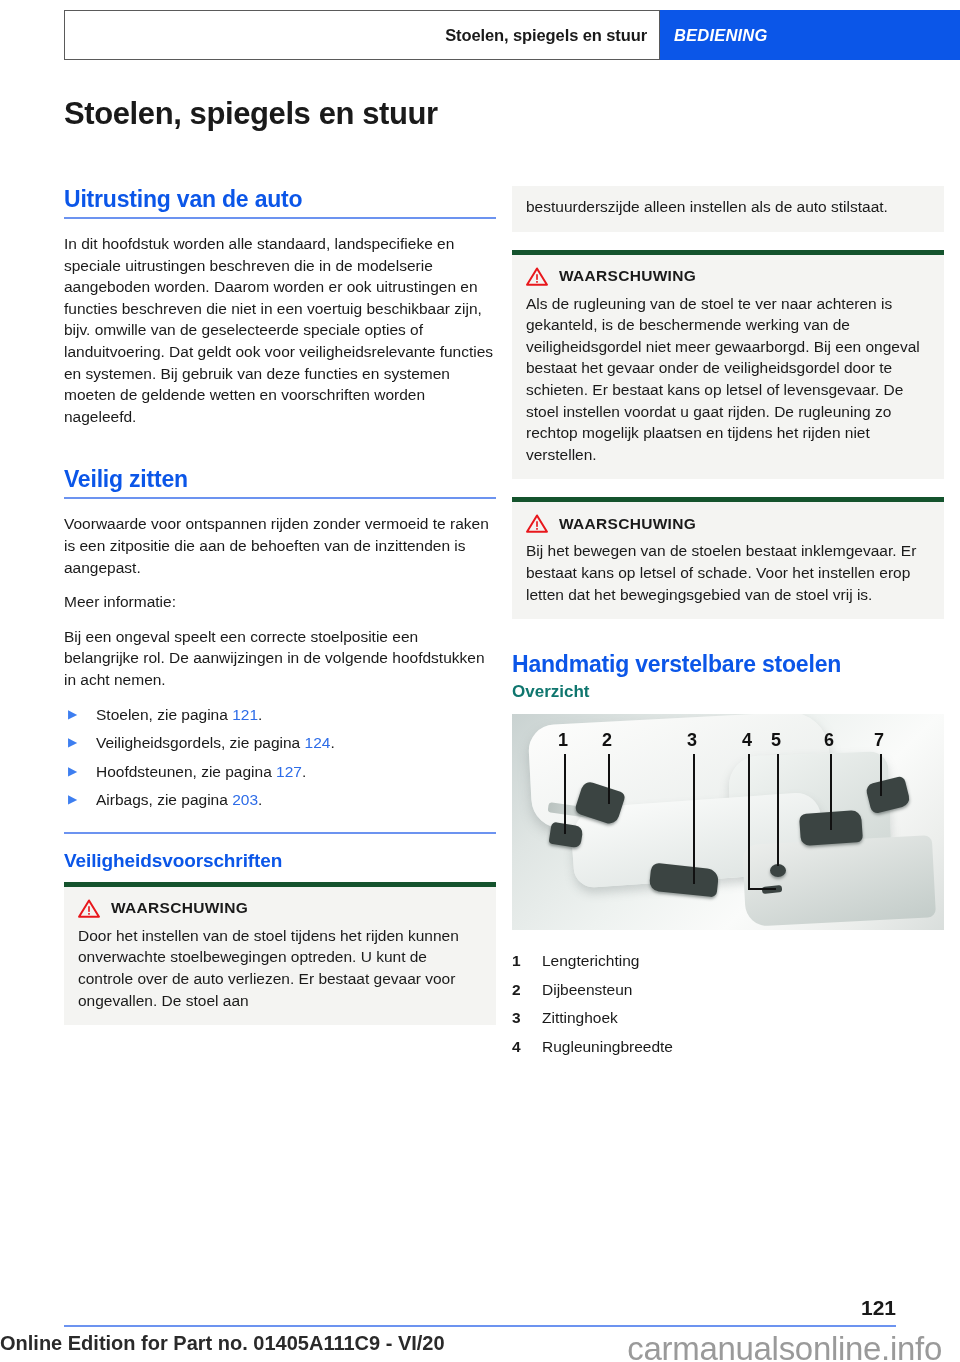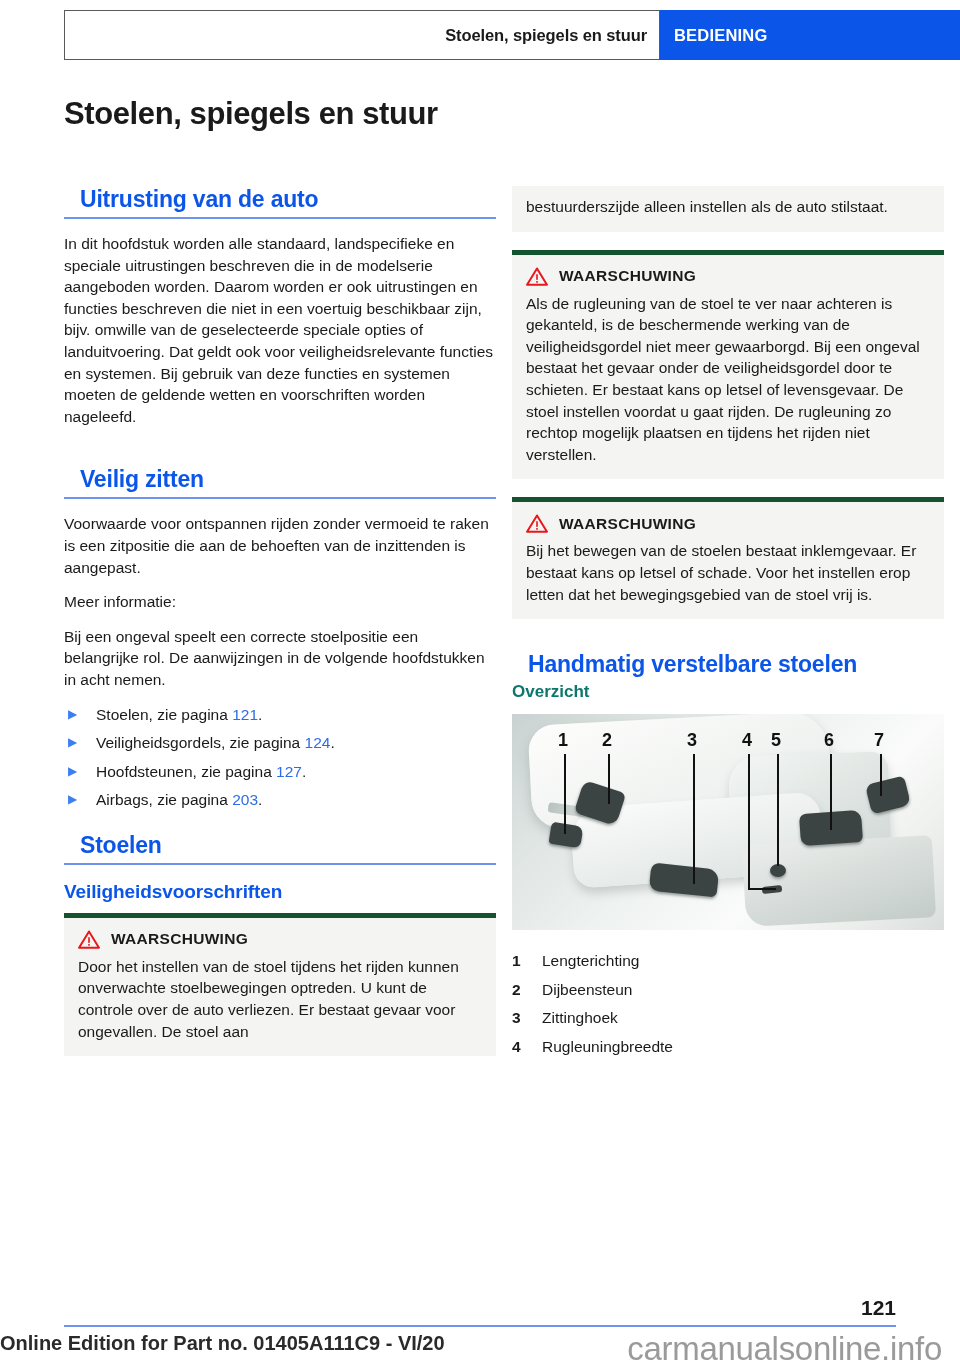--- a/index.html
+++ b/index.html
@@ -42,20 +42,21 @@
     color: #1a1a1a;
     letter-spacing: -0.1px;
   }
   .header-section {
     width: 300px;
     background: #0b56e8;
     display: flex;
     align-items: center;
     padding-left: 14px;
     box-sizing: border-box;
+    font-style: italic;
   }
   .header-section span {
     color: #ffffff;
     font-size: 16.5px;
     font-weight: bold;
     letter-spacing: 0.2px;
   }
 
   
   .page-title {
@@ -75,21 +76,21 @@
     width: 432px;
   }
   .col-left  { left: 64px; }
   .col-right { left: 512px; }
 
   
   .h1-blue {
     font-size: 23px;
     font-weight: bold;
     color: #0b56e8;
-    margin: 0 0 4px 16px;
+    margin: 0 0 4px 0;
     letter-spacing: -0.2px;
   }
   .h1-rule {
     border-bottom: 2px solid #6c93f0;
     margin: 0 0 14px 0;
   }
   .h2-blue {
     font-size: 19px;
     font-weight: bold;
     color: #0b56e8;
@@ -357,21 +358,20 @@
       <span><span>Hoofdsteunen, zie pagina </span><span class="link">127</span><span>.</span></span>
     </li>
     <li>
       <span class="arrow-marker">▶</span>
       <span><span>Airbags, zie pagina </span><span class="link">203</span><span>.</span></span>
     </li>
   </ul>
 
   <div class="spacer-sm"></div>
 
-  <h2 class="h1-blue">Stoelen</h2>
   <div class="h1-rule"></div>
   <h3 class="h2-blue">Veiligheidsvoorschriften</h3>
 
   <div class="warnbox">
     <div class="warn-head">
       <svg class="warn-tri" viewBox="0 0 24 21">
         <path d="M12 1.6 L23 19.6 L1 19.6 Z" fill="none" stroke="#e8171c" stroke-width="2.2" stroke-linejoin="round"></path>
         <rect x="11.1" y="8" width="1.8" height="6.2" fill="#e8171c"></rect>
         <rect x="11.1" y="15.5" width="1.8" height="1.9" fill="#e8171c"></rect>
       </svg>

